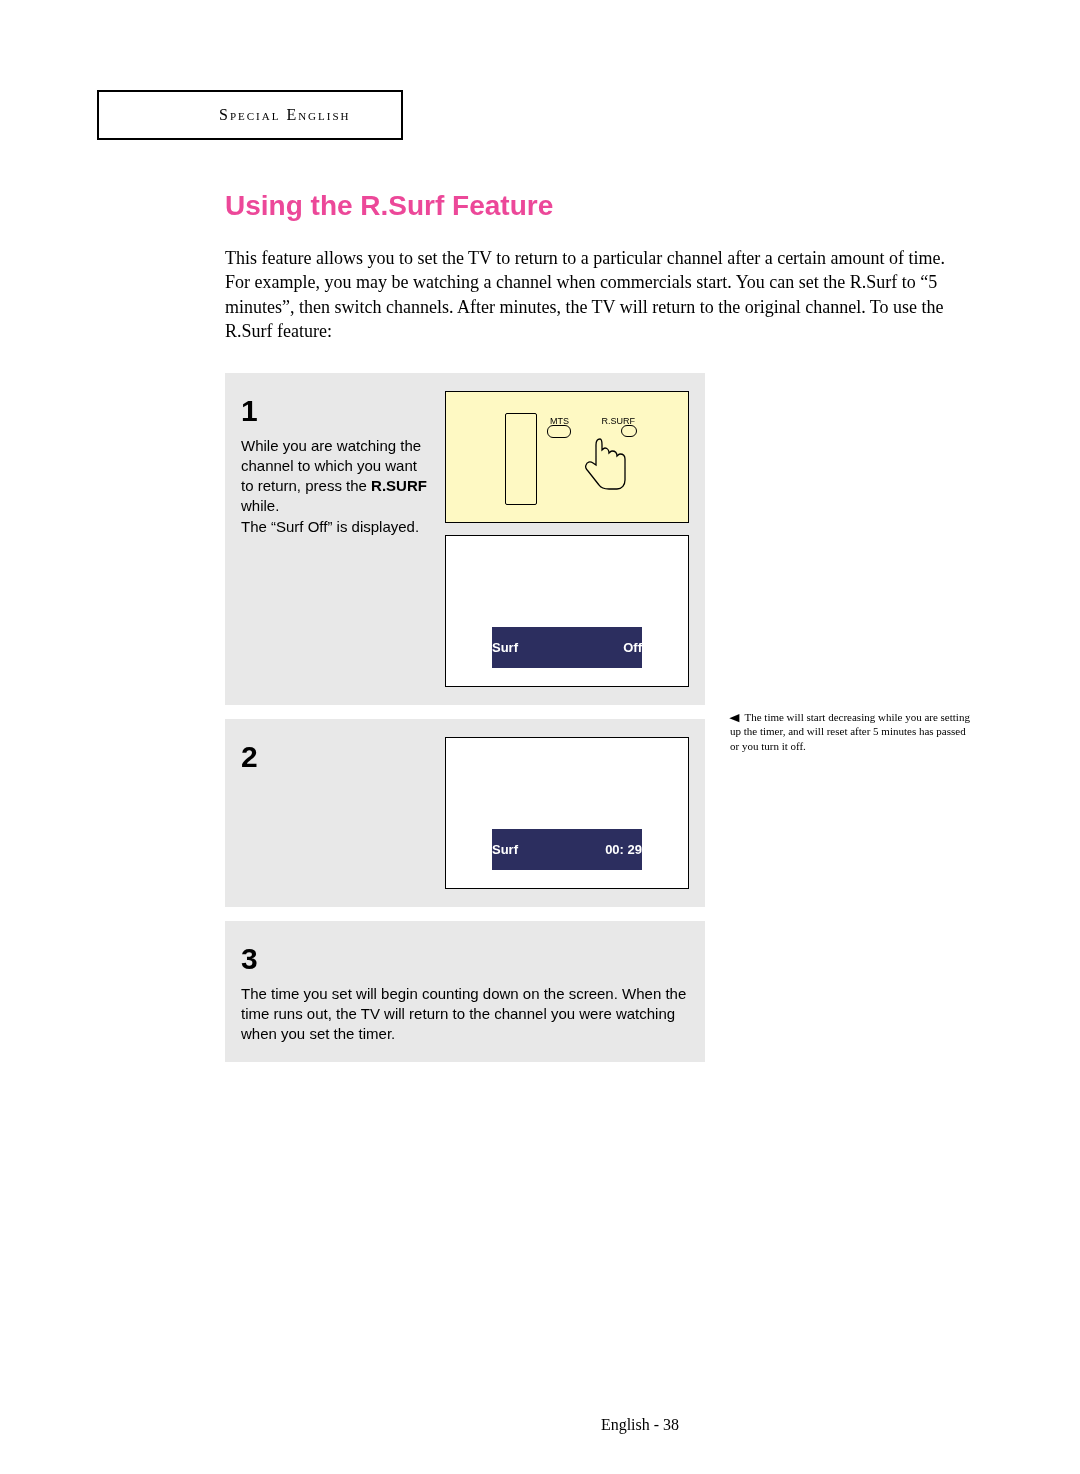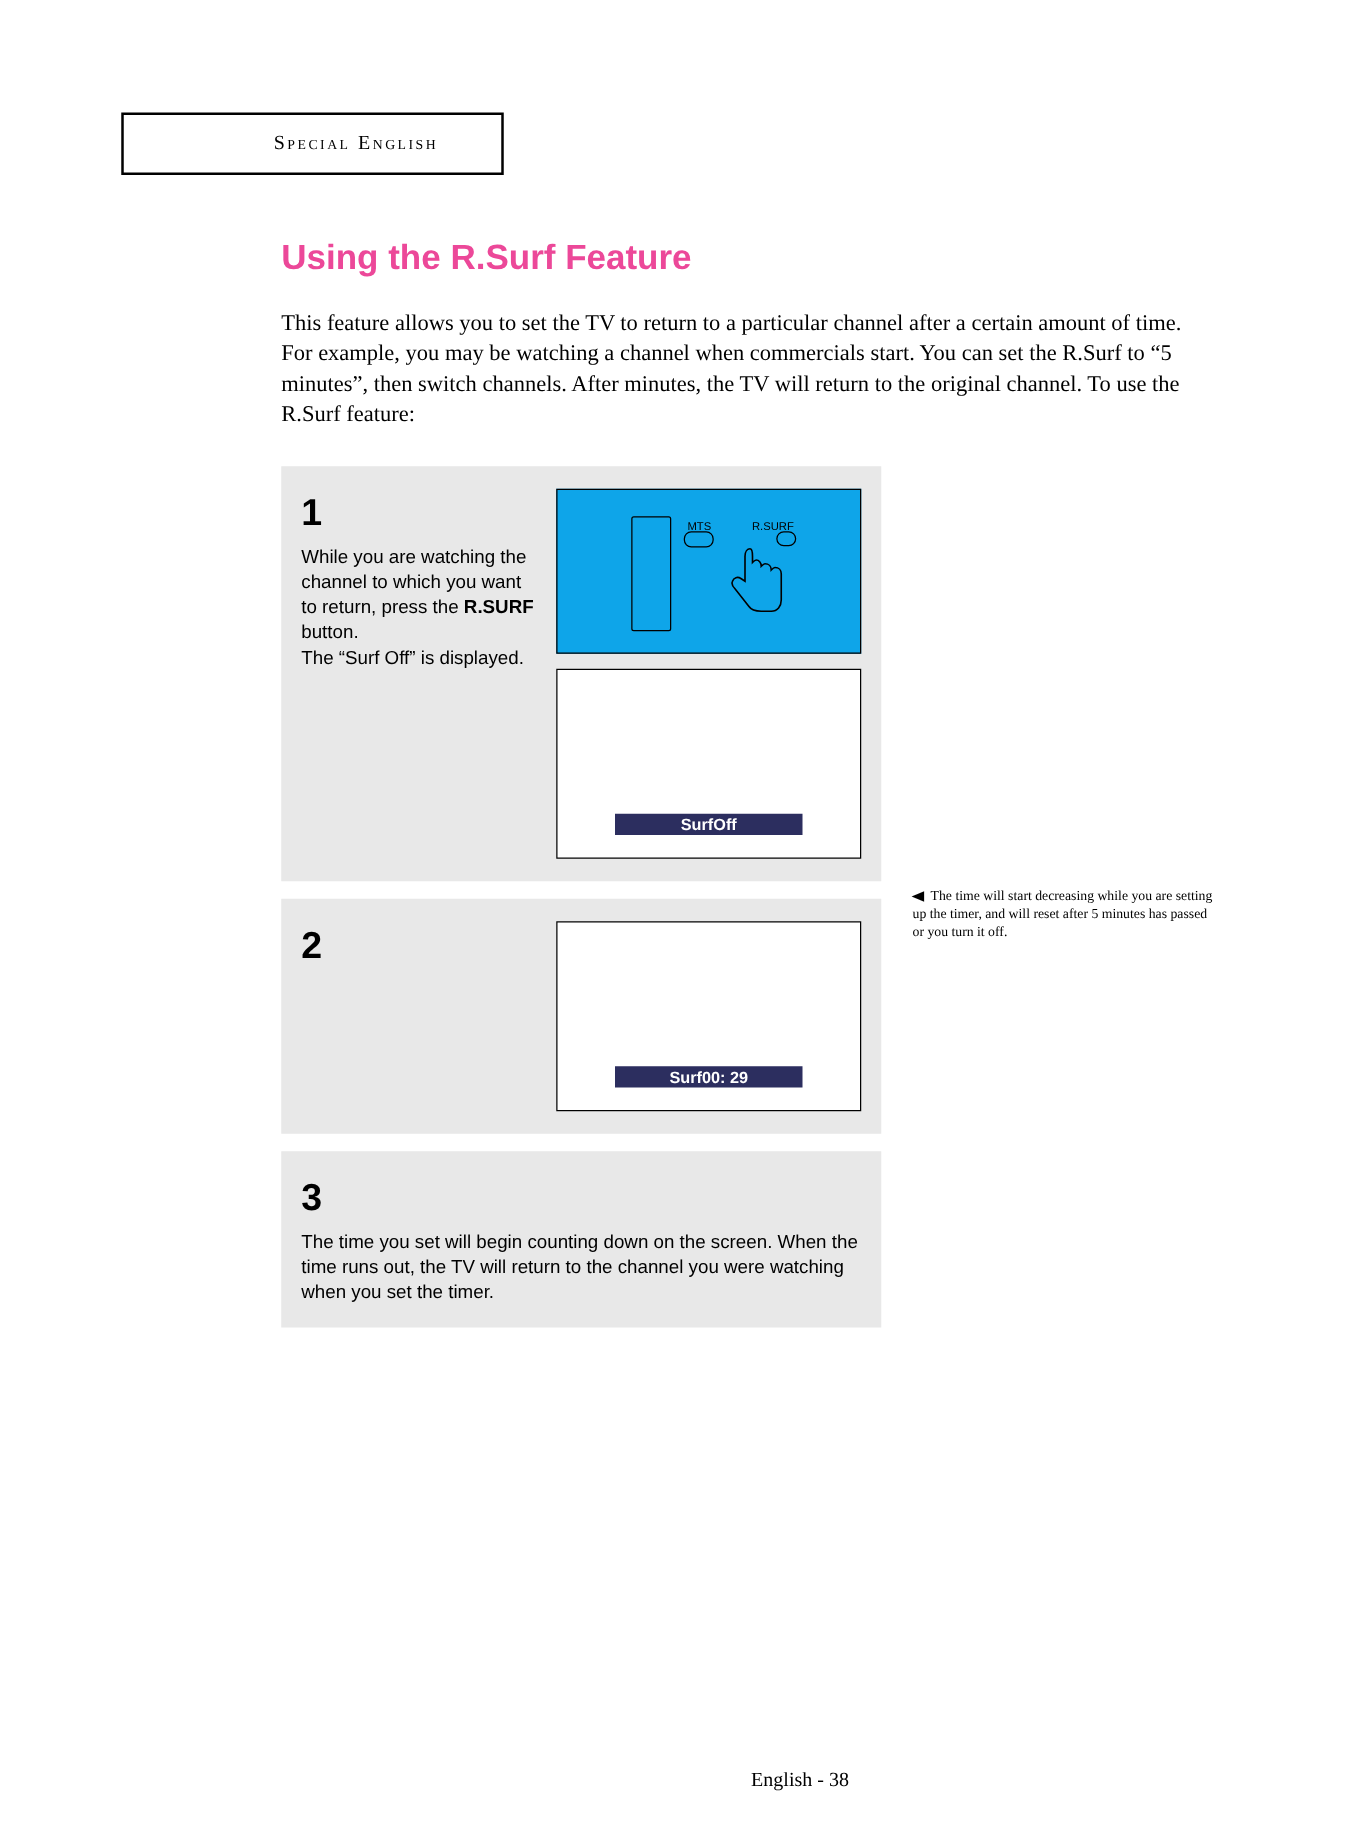--- a/index.html
+++ b/index.html
@@ -78,21 +78,21 @@
 .step-text b {
   font-weight: bold;
 }
 .step-right {
   flex: 1;
   display: flex;
   flex-direction: column;
   gap: 12px;
 }
 .illus {
-  background: #0ea5e9;
+  background: #fef9c3;
   border: 1px solid #000;
   height: 130px;
   position: relative;
   display: flex;
   align-items: center;
   justify-content: center;
   overflow: hidden;
 }
 .remote-sketch {
   position: relative;
@@ -165,24 +165,24 @@
 .osd {
   position: absolute;
   bottom: 18px;
   left: 50%;
   transform: translateX(-50%);
   background: #2c2e5f;
   color: #fff;
   font-family: Arial;
   font-weight: bold;
   font-size: 13px;
-  padding: 0 0;
+  padding: 12px 0;
   width: 150px;
   display: flex;
-  justify-content: center;
+  justify-content: space-between;
 }
 .side-note {
   position: absolute;
   left: 730px;
   top: 710px;
   width: 245px;
   font-family: Georgia, serif;
   font-size: 11px;
   line-height: 1.3;
 }
@@ -212,21 +212,21 @@
   <div class="content">
     <div class="title">Using the R.Surf Feature</div>
     <div class="intro">This feature allows you to set the TV to return to a particular channel after a certain amount of time. For example, you may be watching a channel when commercials start. You can set the R.Surf to “5 minutes”, then switch channels. After minutes, the TV will return to the original channel. To use the R.Surf feature:</div>
 
     <div class="steps">
 
       <div class="step">
         <div class="step-left">
           <div class="step-num">1</div>
           <div class="step-text">
-            <span>While you are watching the channel to which you want to return, press the </span><b>R.SURF</b><span> button.</span>
+            <span>While you are watching the channel to which you want to return, press the </span><b>R.SURF</b><span> while.</span>
             <br>
             <span>The “Surf Off” is displayed.</span>
           </div>
         </div>
         <div class="step-right">
           <div class="illus">
             <div class="remote-sketch">
               <div class="remote-body"></div>
               <div class="remote-body2">
                 <span class="mts-label">MTS</span>

